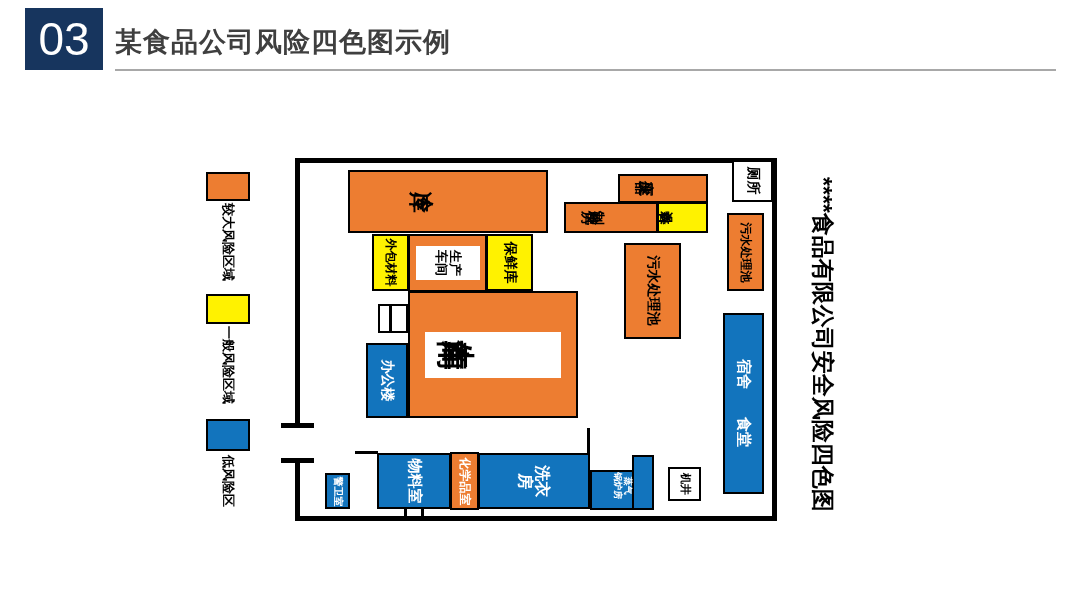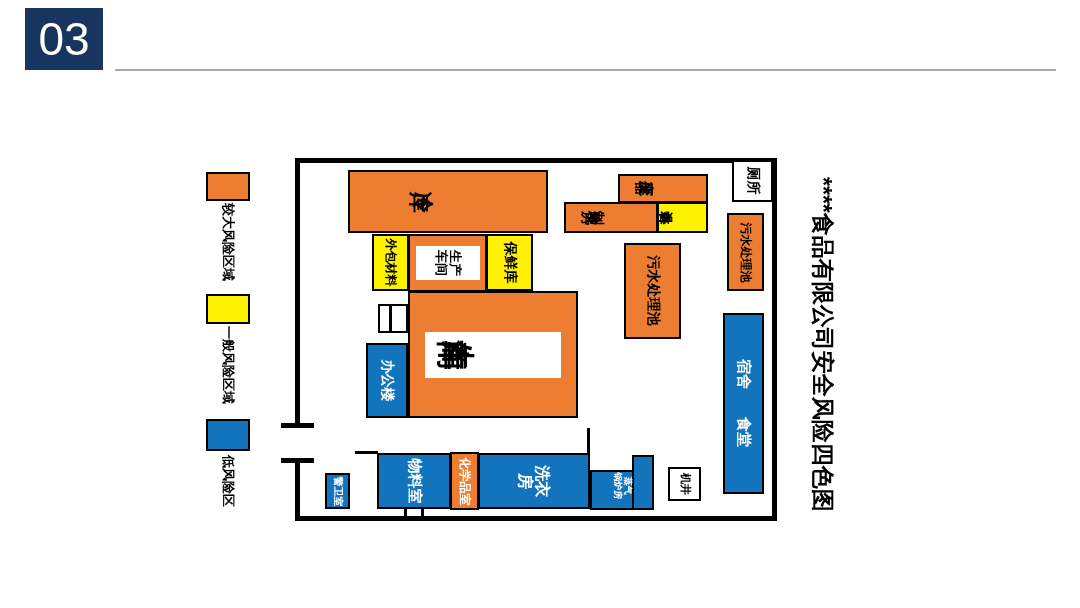--- a/index.html
+++ b/index.html
@@ -28,20 +28,21 @@
   .legend-swatch{position:absolute;width:44px;border:2px solid #000;box-sizing:border-box;}
 </style>
 </head>
 <body>
 
 <div id="stage">
 
   <div class="numbox" style="background-color: rgb(23, 53, 94);">
     <span>03</span>
   </div>
+  <div class="slide-title">某食品公司风险四色图示例</div>
   <div class="divider"></div>
 
   <div class="legend-swatch" style="left: 206px; top: 172px; height: 29px; background-color: rgb(237, 125, 49);"></div>
   <div class="lblbox" style="left:200px;top:198px;width:56px;height:88px;font-size:13px;">
     <span class="rot">较大风险区域</span>
   </div>
 
   <div class="legend-swatch" style="left: 206px; top: 294px; height: 30px; background-color: rgb(255, 242, 0);"></div>
   <div class="lblbox" style="left:200px;top:321px;width:56px;height:88px;font-size:13px;">
     <span class="rot">一般风险区域</span>

